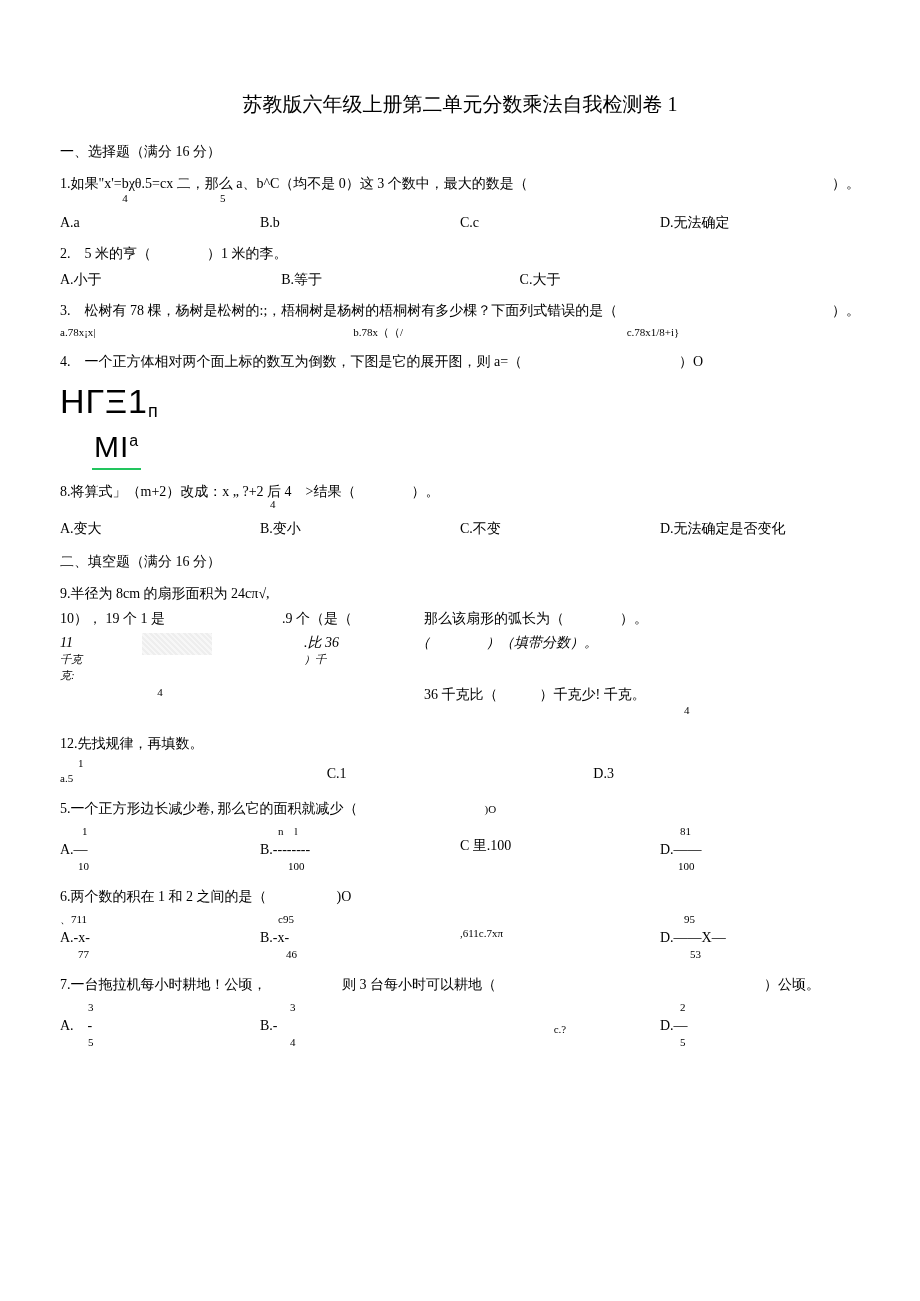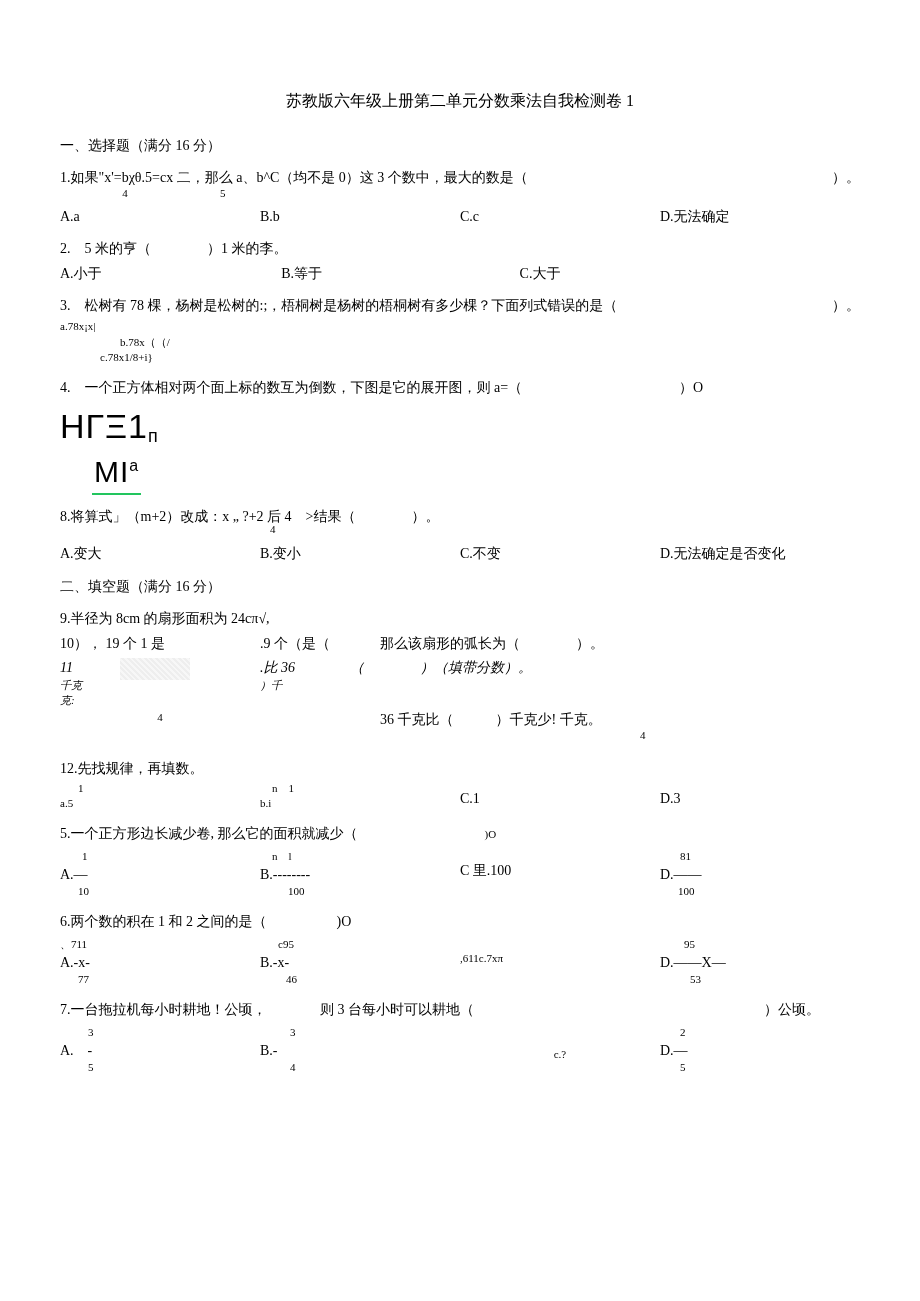--- a/index.html
+++ b/index.html
@@ -8,21 +8,21 @@
     font-size: 14px;
     color: #000;
     background: #fff;
     width: 920px;
     margin: 0;
     padding: 90px 60px 60px 60px;
     line-height: 1.4;
   }
   .title {
     text-align: center;
-    font-size: 16px;
+    font-size: 20px;
     margin-bottom: 24px;
   }
   .section-head {
     margin: 14px 0 10px 0;
   }
   .q {
     margin: 12px 0;
   }
   .opts {
     display: flex;
@@ -33,21 +33,21 @@
   .sub-row { display:flex; margin: 2px 0; }
   .sub-row > div { flex:1; font-size:11px; }
   .figure {
     font-family: Arial, sans-serif;
     margin: 6px 0 10px 0;
   }
   .fig-line1 { font-size: 34px; letter-spacing: 1px; }
   .fig-pi { font-size: 18px; vertical-align: sub; }
   .fig-line2 { font-size: 30px; border-bottom: 2px solid #22c55e; display:inline-block; padding: 0 2px; margin-left: 32px; letter-spacing:1px;}
   .fig-sup { font-size: 16px; vertical-align: super; }
-  .row-free { display:flex; }
+  .row-free { display:flex;gap:22px; }
   .row-free > div { }
   .blurbox {
     display:inline-block; width:70px; height:22px;
     background: repeating-linear-gradient(45deg,#eee,#eee 2px,#f7f7f7 2px,#f7f7f7 4px);
     vertical-align: middle;
   }
 </style>
 </head>
 <body>
 
@@ -75,21 +75,21 @@
   <div class="opts">
     <div class="opt" style="flex:1.3">A.小于</div>
     <div class="opt" style="flex:1.4">B.等于</div>
     <div class="opt" style="flex:2">C.大于</div>
   </div>
 </div>
 
 <div class="q">
   <span>3.　松树有 78 棵，杨树是松树的:;，梧桐树是杨树的梧桐树有多少棵？下面列式错误的是（</span>
   <span style="float:right">）。</span>
-  <div class="sub-row" style="margin-top:4px;flex-direction:column;">
+  <div class="sub-row" style="margin-top:4px;">
     <div>a.78x¡x|</div>
     <div style="text-align:left;padding-left:60px">b.78x（（/</div>
     <div style="text-align:left;padding-left:40px">c.78x1/8+i}</div>
   </div>
 </div>
 
 <div class="q">
   <span>4.　一个正方体相对两个面上标的数互为倒数，下图是它的展开图，则 a=（</span>
   <span style="display:inline-block;width:150px"></span>
   <span>）O</span>
@@ -158,41 +158,37 @@
   </div>
 </div>
 
 <div class="q" style="margin-top:16px;">
   <div>12.先找规律，再填数。</div>
   <div class="opts" style="margin-top:2px;">
     <div class="opt">
       <div class="small" style="margin-left:18px">1</div>
       <div class="small">a.5</div>
     </div>
-    <div class="opt">
-      <div class="small" style="margin-left:12px">n　1</div>
-      <div class="small">b.i</div>
-    </div>
     <div class="opt" style="padding-top:8px">C.1</div>
     <div class="opt" style="padding-top:8px">D.3</div>
   </div>
 </div>
 
 <div class="q">
   <span>5.一个正方形边长减少卷, 那么它的面积就减少（</span>
   <span style="display:inline-block;width:120px"></span>
   <span class="small">)O</span>
   <div class="opts">
     <div class="opt">
       <div class="small" style="margin-left:22px">1</div>
       <div>A.—</div>
       <div class="small" style="margin-left:18px">10</div>
     </div>
     <div class="opt">
-      <div class="small" style="margin-left:12px">n　l</div>
+      <div class="small" style="margin-left:18px">n　l</div>
       <div>B.--------</div>
       <div class="small" style="margin-left:28px">100</div>
     </div>
     <div class="opt" style="padding-top:12px">C 里.100</div>
     <div class="opt">
       <div class="small" style="margin-left:20px">81</div>
       <div>D.——</div>
       <div class="small" style="margin-left:18px">100</div>
     </div>
   </div>

